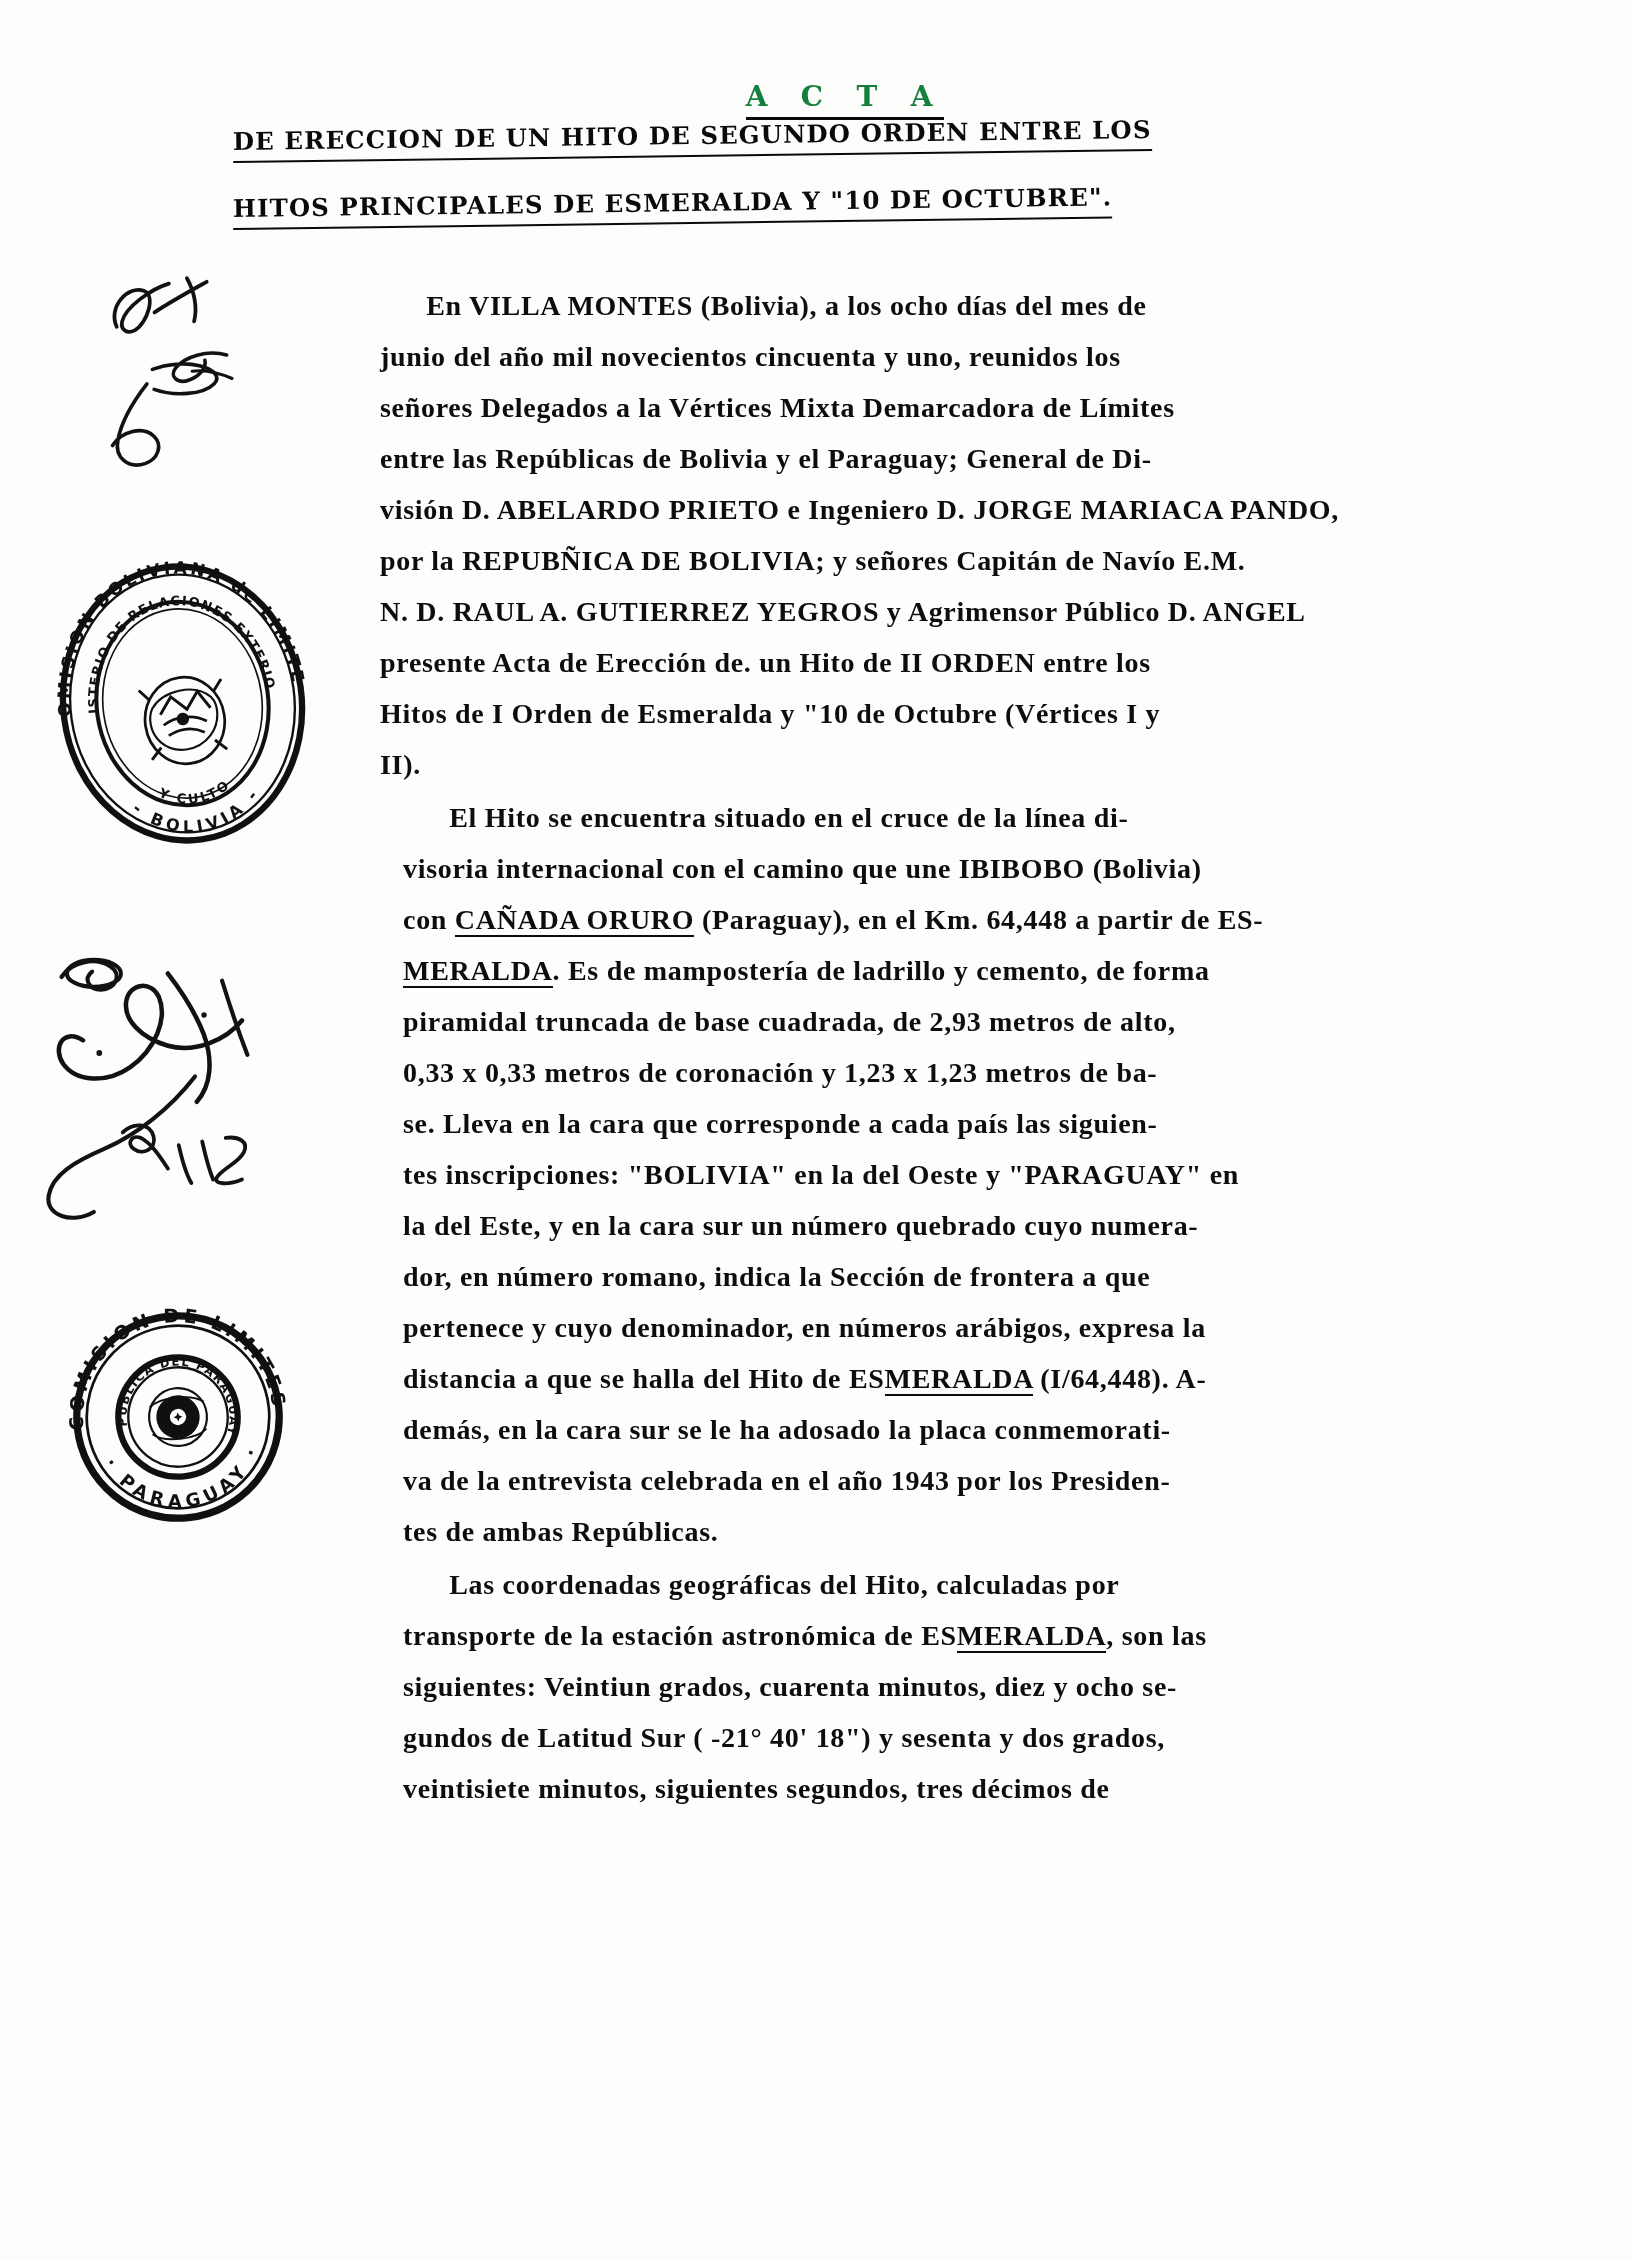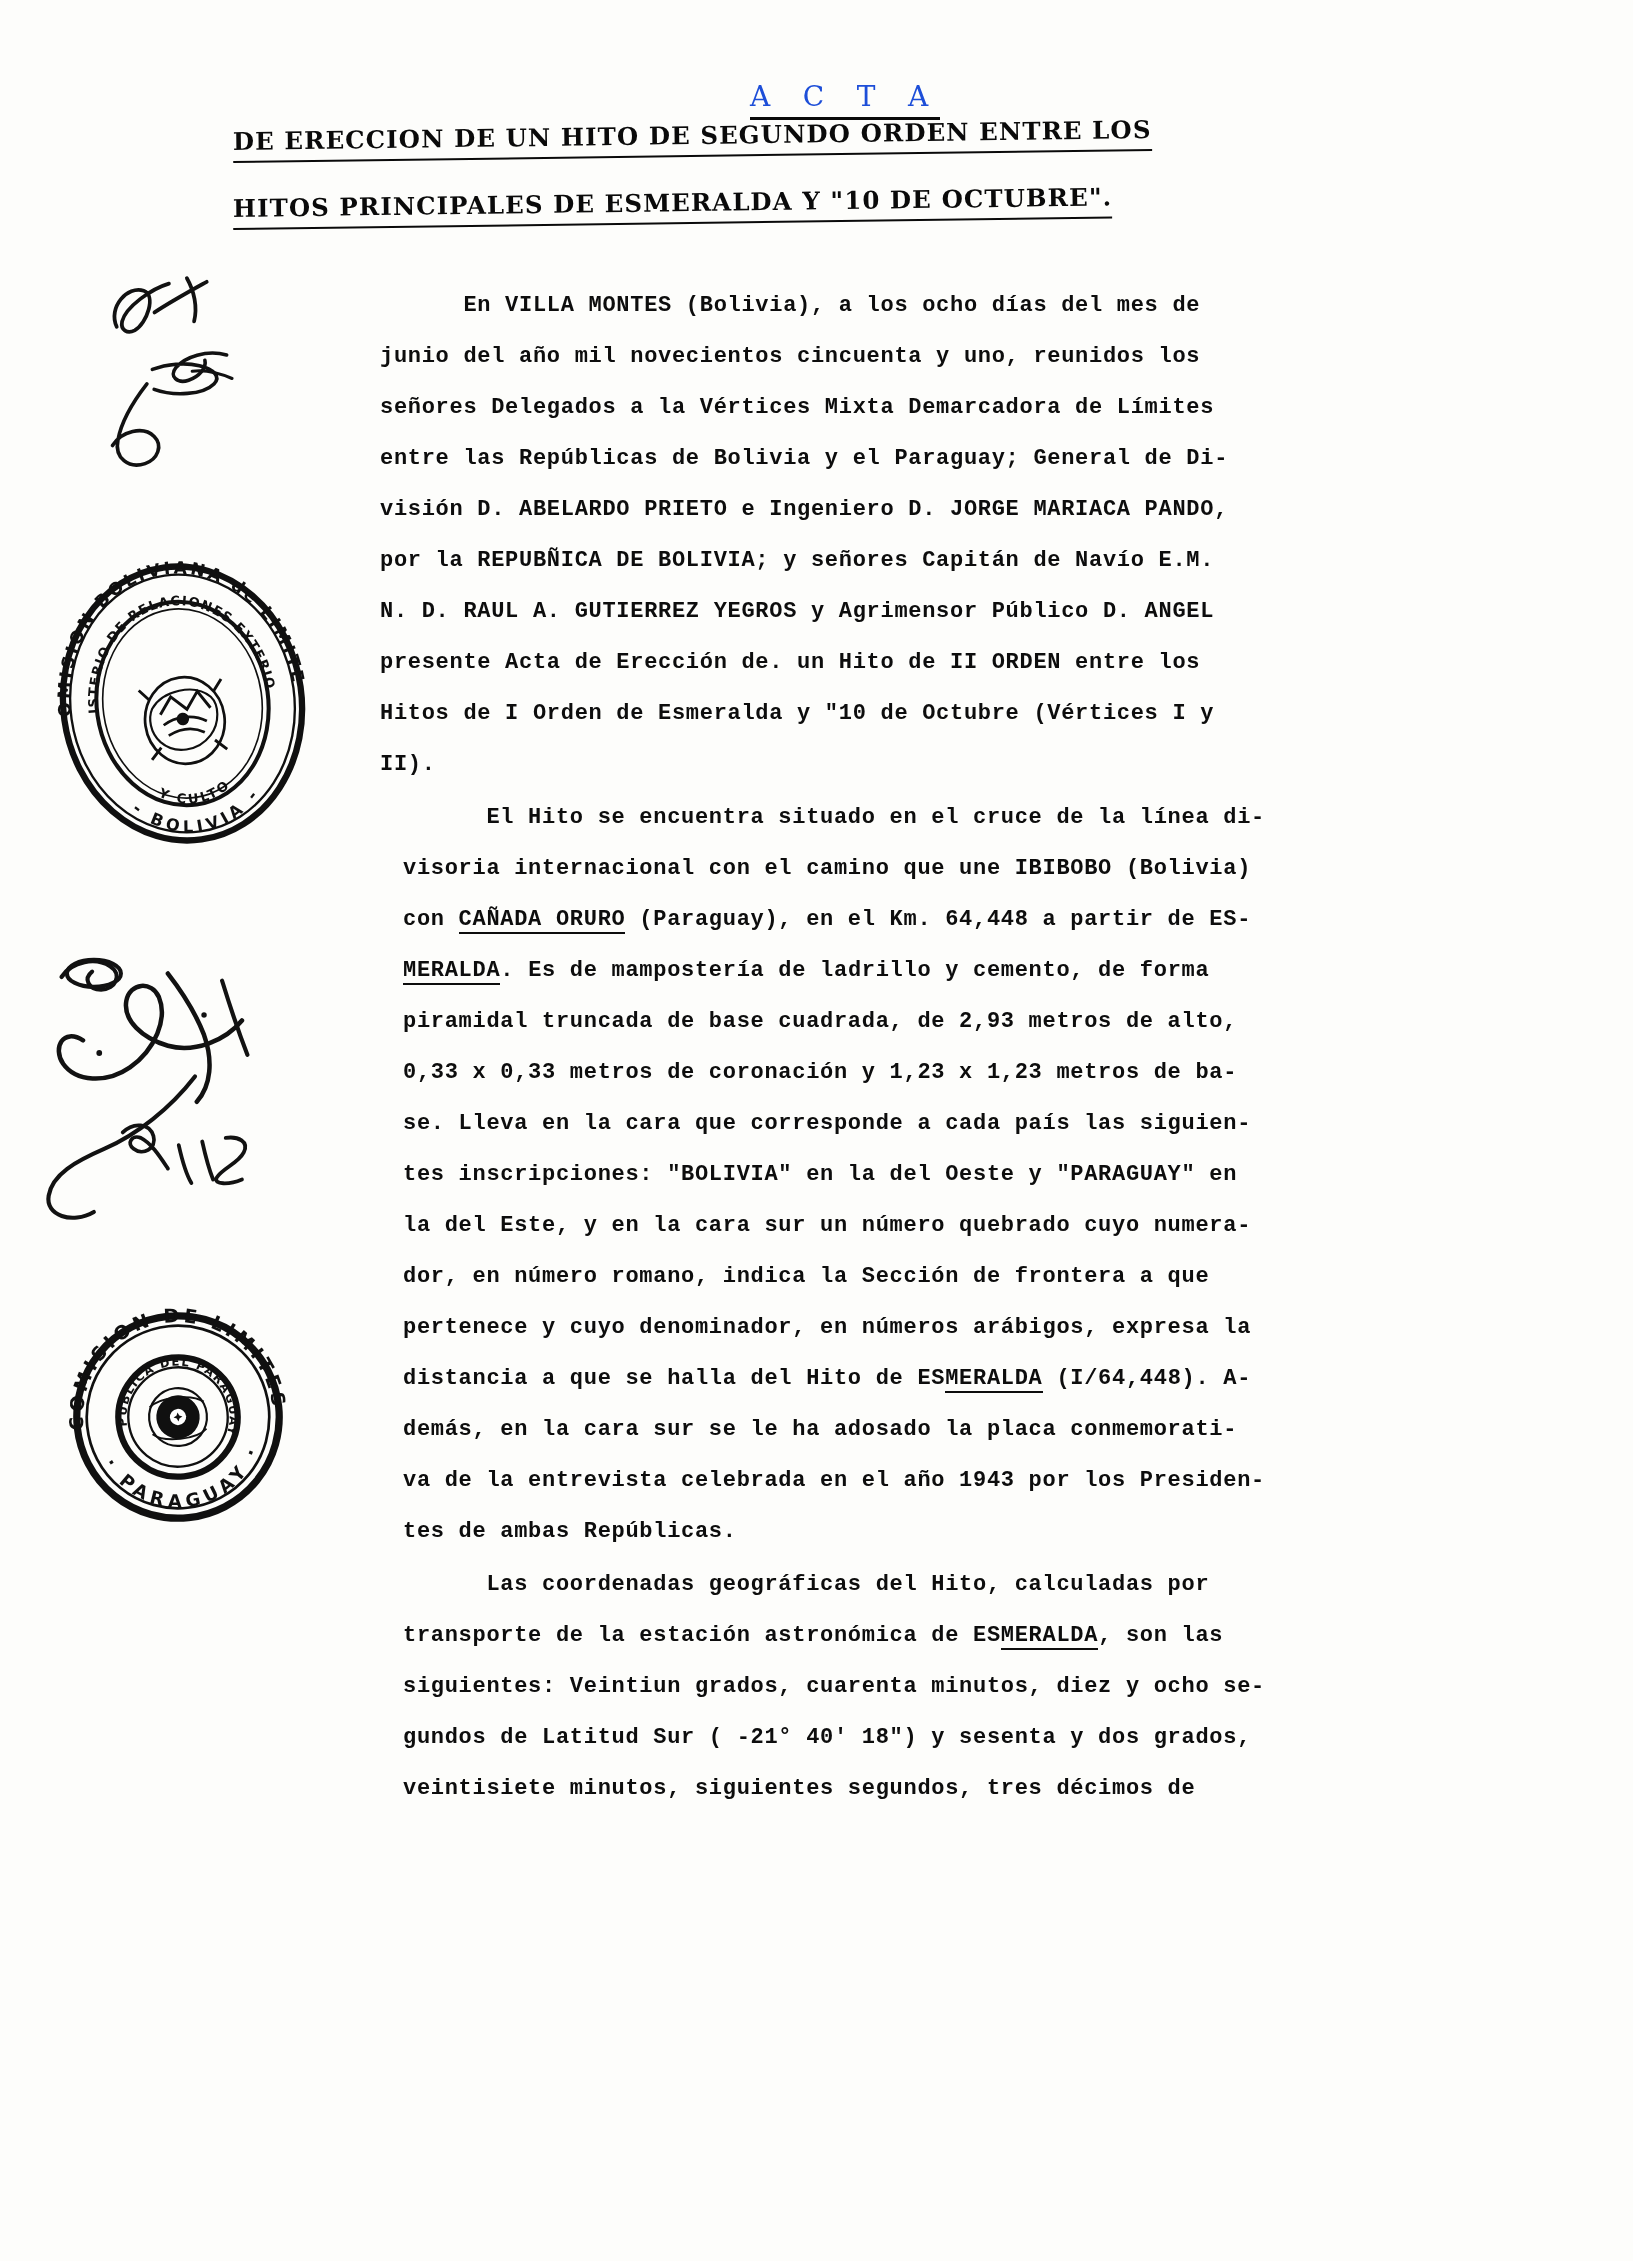--- a/index.html
+++ b/index.html
@@ -23,25 +23,25 @@
   
   .title-block {
     position: absolute;
     left: 0;
     top: 80px;
     width: 1634px;
   }
   .acta-word {
     text-align: center;
     font-family: "DejaVu Serif", "Liberation Serif", serif;
-    font-weight: normal;
+    font-weight: bold;
     font-size: 28px;
     letter-spacing: 11.8px;
     padding-left: 56px;
-    color: #1d4ed8;
+    color: #15803d;
   }
   .acta-word span.u {
     border-bottom: 3.6px solid #0a0a0a;
     padding-bottom: 3.6px;
     display: inline-block;
   }
   .title-line {
     font-family: "DejaVu Serif", "Liberation Serif", serif;
     font-weight: bold;
     font-size: 24.4px;
@@ -75,22 +75,22 @@
     width: 1131px;
   }
   .para {
     margin: 0 0 0 0;
   }
   .para + .para {
     margin-top: 1.8px;
     margin-left: 23px;
   }
   .line {
-    font-family: Liberation Mono, monospace;
-    font-size: 22px;
+    font-family: Liberation Serif, serif;
+    font-size: 28px;
     line-height: 51px;
     letter-spacing: 0.7px;
     white-space: pre;
     color: #0d0d0d;
     font-weight: 600;
   }
   .line .ul {
     border-bottom: 2.7px solid #0d0d0d;
     padding-bottom: 0;
   }

